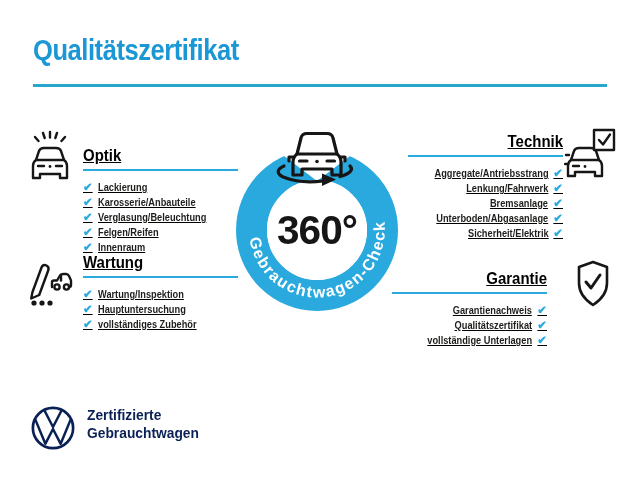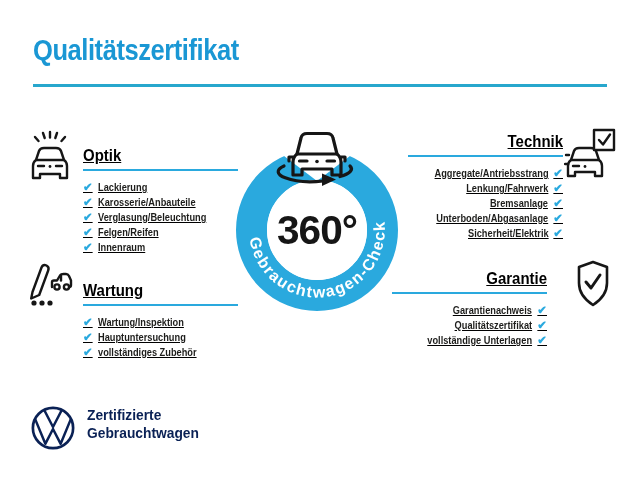--- a/index.html
+++ b/index.html
@@ -149,21 +149,21 @@
           <span class="item-label">Unterboden/Abgasanlage</span>
           <span class="check">✔</span>
         </li>
       <li>
           <span class="item-label">Sicherheit/Elektrik</span>
           <span class="check">✔</span>
         </li>
     </ul>
   </div>
 
-  <div class="section" style="left:83px;top:281px">
+  <div class="section" style="left:83px;top:253px">
     <div class="sec-head">Wartung</div>
     <div class="sec-rule"></div>
     <ul>
       <li>
           <span class="check">✔</span>
           <span class="item-label">Wartung/Inspektion</span>
         </li>
       <li>
           <span class="check">✔</span>
           <span class="item-label">Hauptuntersuchung</span>

